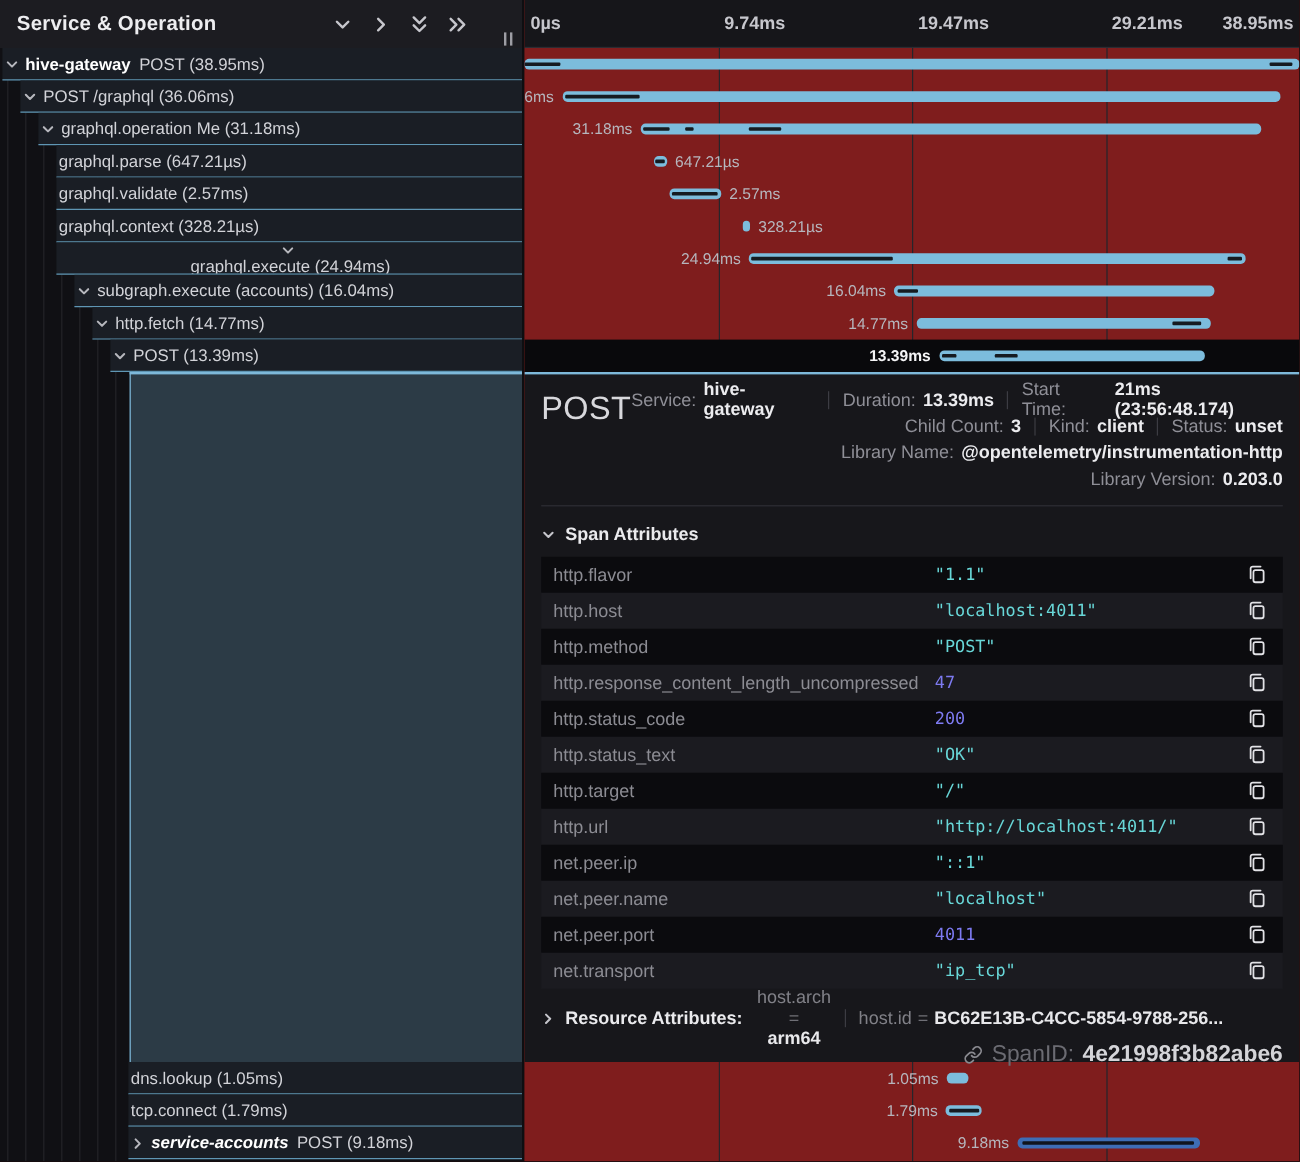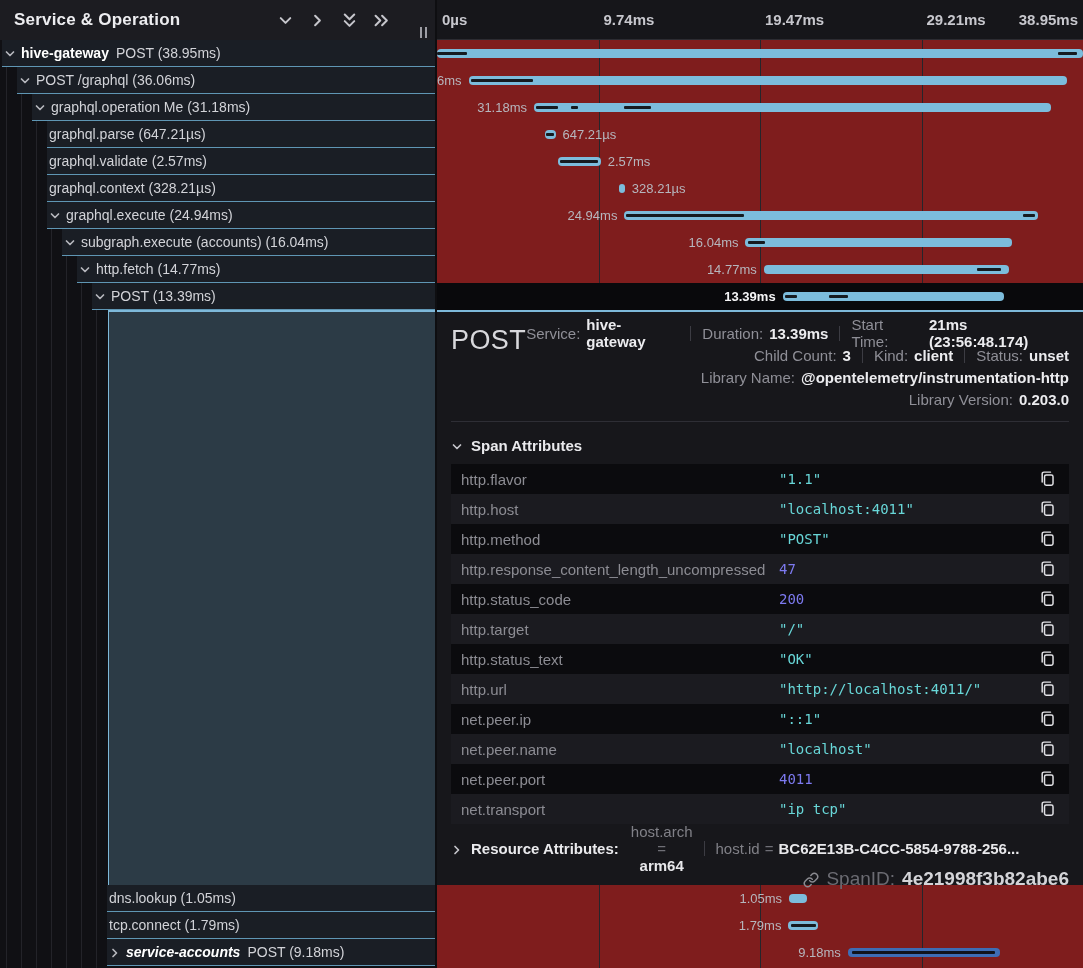--- a/index.html
+++ b/index.html
@@ -116,21 +116,21 @@
         </div>
         <div class="trow noexp" style="top: 121px; left: 47px;">
           <span>graphql.parse (647.21µs)</span>
         </div>
         <div class="trow noexp" style="top: 148px; left: 47px;">
           <span>graphql.validate (2.57ms)</span>
         </div>
         <div class="trow noexp" style="top: 175px; left: 47px;">
           <span>graphql.context (328.21µs)</span>
         </div>
-        <div class="trow" style="top: 202px; left: 47px;">
+        <div class="trow" style="top: 202px; left: 47px; flex-direction: column;">
           <span class="exp"><svg viewBox="0 0 12 12" fill="none" stroke="currentColor" stroke-width="1.7" stroke-linecap="round" stroke-linejoin="round">
               <polyline points="2.5,4 6,7.5 9.5,4"></polyline>
             </svg></span>
           <span>graphql.execute (24.94ms)</span>
         </div>
         <div class="trow" style="top: 229px; left: 62px;">
           <span class="exp"><svg viewBox="0 0 12 12" fill="none" stroke="currentColor" stroke-width="1.7" stroke-linecap="round" stroke-linejoin="round">
               <polyline points="2.5,4 6,7.5 9.5,4"></polyline>
             </svg></span>
           <span>subgraph.execute (accounts) (16.04ms)</span>
@@ -370,30 +370,30 @@
           </div>
           <div class="arow">
             <div class="akey">http.status_code</div>
             <div class="aval number">200</div>
             <div class="acopy"><svg viewBox="0 0 16 16" fill="none" stroke="currentColor" stroke-width="1.4" stroke-linejoin="round">
                 <rect x="5.2" y="4.8" width="8" height="9.5" rx="1.6"></rect>
                 <path d="M3 11.2V3.6A1.6 1.6 0 0 1 4.6 2h6.2" stroke-linecap="round"></path>
               </svg></div>
           </div>
           <div class="arow">
+            <div class="akey">http.status_text</div>
+            <div class="aval string">"OK"</div>
+            <div class="acopy"><svg viewBox="0 0 16 16" fill="none" stroke="currentColor" stroke-width="1.4" stroke-linejoin="round">
+                <rect x="5.2" y="4.8" width="8" height="9.5" rx="1.6"></rect>
+                <path d="M3 11.2V3.6A1.6 1.6 0 0 1 4.6 2h6.2" stroke-linecap="round"></path>
+              </svg></div>
+          </div>
+          <div class="arow">
             <div class="akey">http.target</div>
             <div class="aval string">"/"</div>
-            <div class="acopy"><svg viewBox="0 0 16 16" fill="none" stroke="currentColor" stroke-width="1.4" stroke-linejoin="round">
-                <rect x="5.2" y="4.8" width="8" height="9.5" rx="1.6"></rect>
-                <path d="M3 11.2V3.6A1.6 1.6 0 0 1 4.6 2h6.2" stroke-linecap="round"></path>
-              </svg></div>
-          </div>
-          <div class="arow">
-            <div class="akey">http.status_text</div>
-            <div class="aval string">"OK"</div>
             <div class="acopy"><svg viewBox="0 0 16 16" fill="none" stroke="currentColor" stroke-width="1.4" stroke-linejoin="round">
                 <rect x="5.2" y="4.8" width="8" height="9.5" rx="1.6"></rect>
                 <path d="M3 11.2V3.6A1.6 1.6 0 0 1 4.6 2h6.2" stroke-linecap="round"></path>
               </svg></div>
           </div>
           <div class="arow">
             <div class="akey">http.url</div>
             <div class="aval string">"http://localhost:4011/"</div>
             <div class="acopy"><svg viewBox="0 0 16 16" fill="none" stroke="currentColor" stroke-width="1.4" stroke-linejoin="round">
                 <rect x="5.2" y="4.8" width="8" height="9.5" rx="1.6"></rect>

